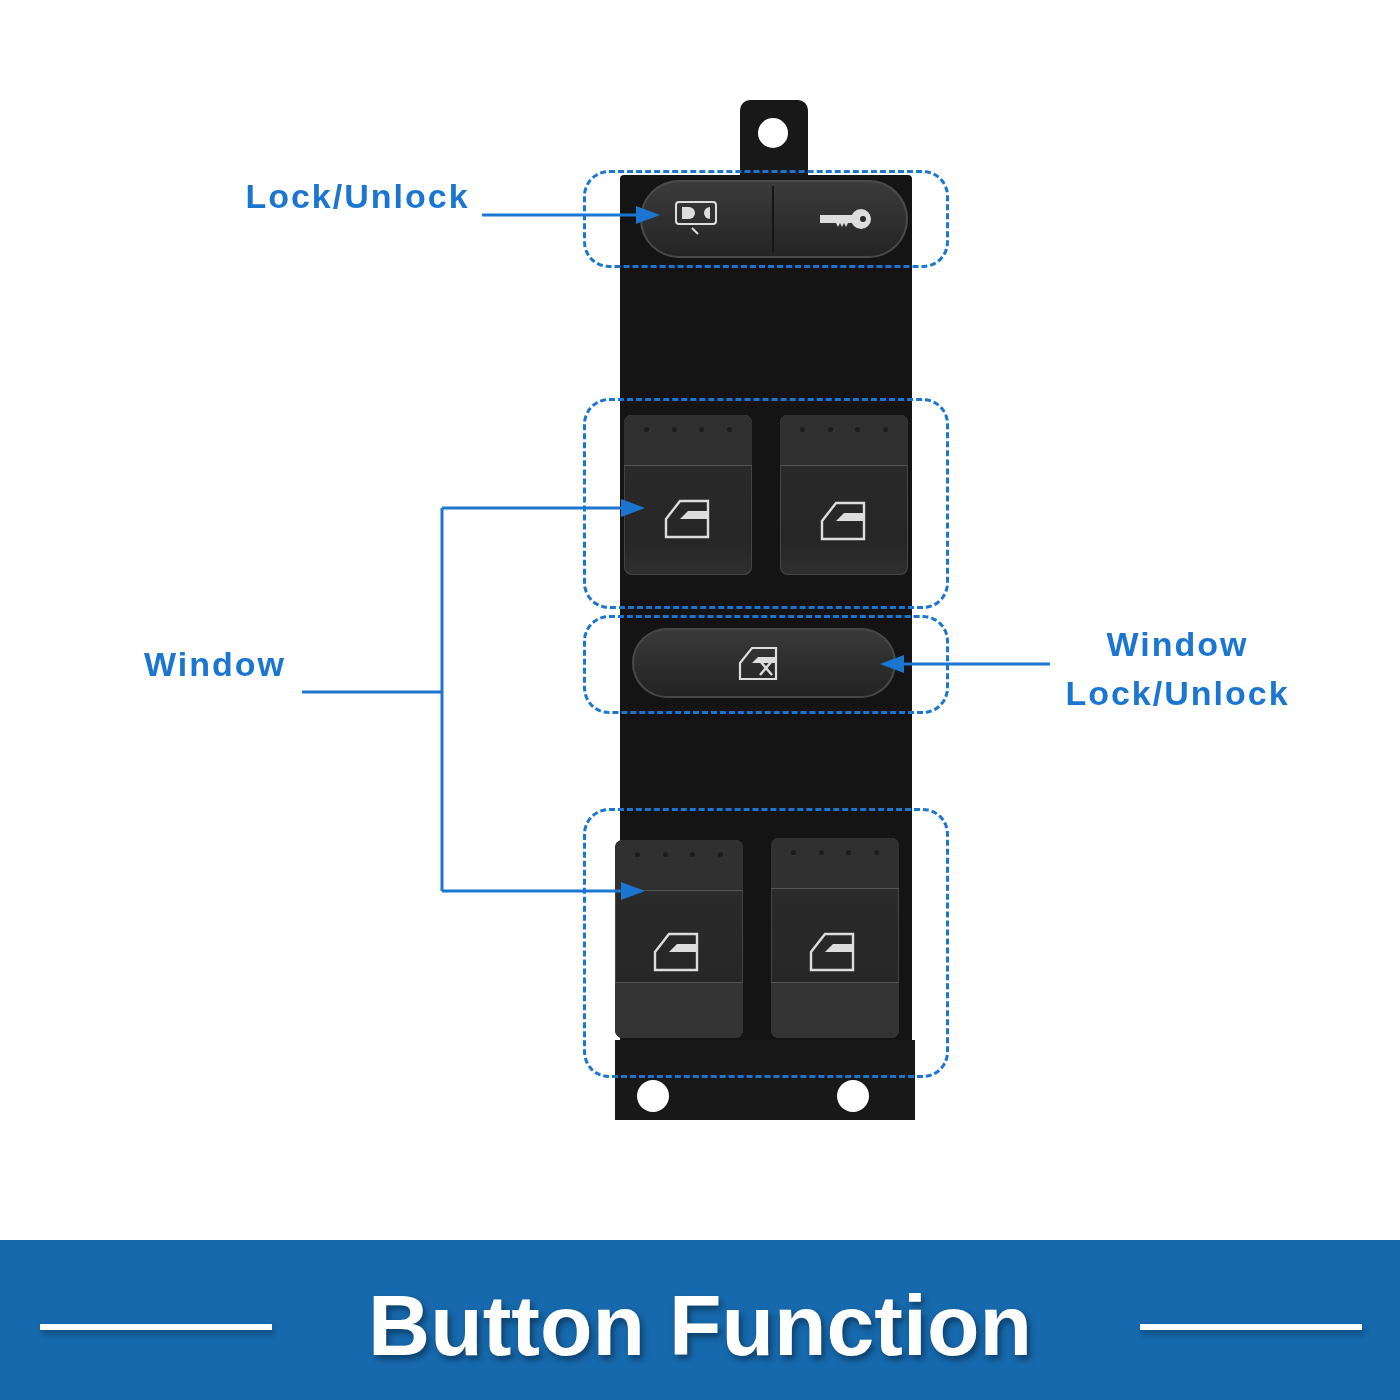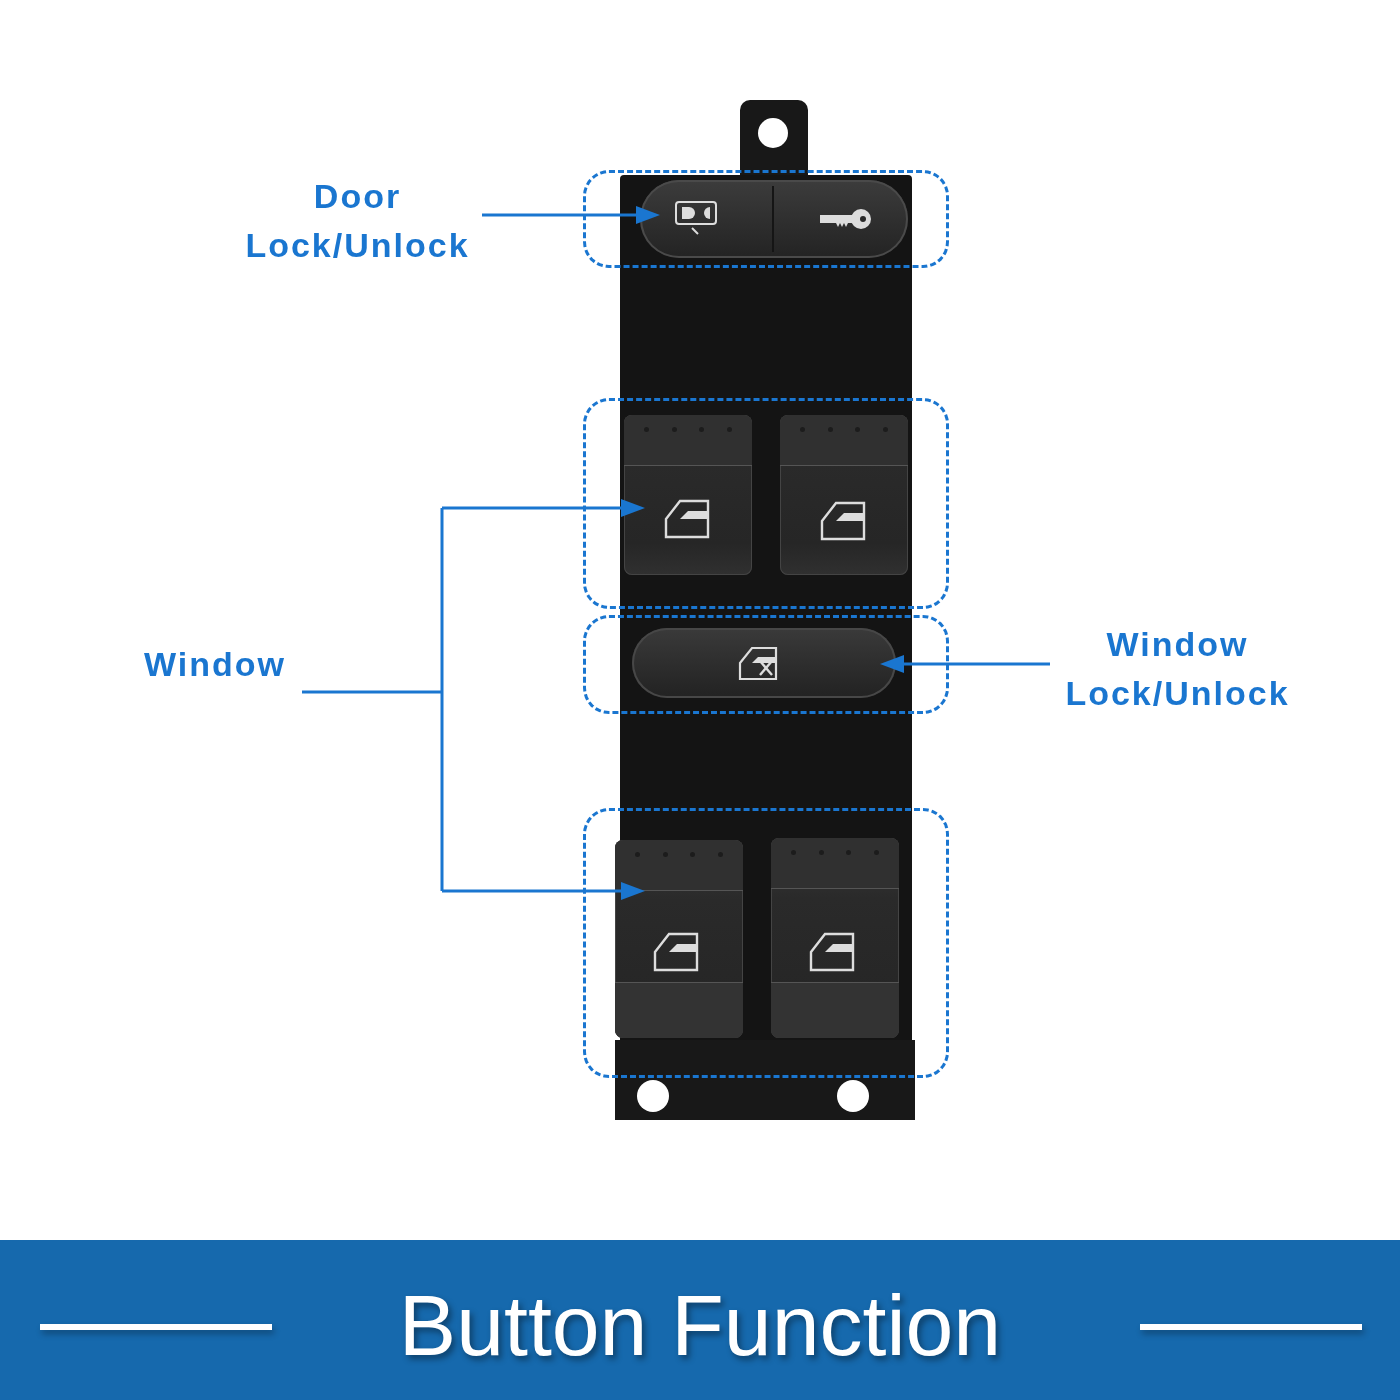--- a/index.html
+++ b/index.html
@@ -8,21 +8,21 @@
   .label { position: absolute; color: #1a76d0; font-weight: bold; font-size: 34px; letter-spacing: 2px; text-align: center; line-height: 49px; }
   .panel { position: absolute; background: #141414; }
   .btn { position: absolute; border-radius: 8px; background: linear-gradient(#3a3a3a, #2a2a2a 30%, #262626 80%, #303030); box-shadow: inset 0 0 0 1px #444; }
   .btn .top { position: absolute; left: 0; right: 0; top: 0; height: 50px; border-bottom: 1px solid #555; border-radius: 8px 8px 0 0; background: #303030; }
   .btn .dots { position: absolute; top: 12px; left: 20px; right: 20px; display: flex; justify-content: space-between; }
   .btn .dots span { width: 5px; height: 5px; border-radius: 50%; background: #1c1c1c; }
   .btn .bottom { position: absolute; left: 0; right: 0; bottom: 0; height: 55px; border-top: 1px solid #555; background: #333; border-radius: 0 0 8px 8px; }
   .icon { position: absolute; }
   .dash { position: absolute; border: 3px dashed #1a76d0; border-radius: 26px; }
   .banner { position: absolute; left: 0; top: 1240px; width: 1400px; height: 160px; background: #1669ad; }
-  .banner-title { position: absolute; left: 0; right: 0; top: 40px; text-align: center; color: #fff; font-weight: normal; font-size: 86px; line-height: 90px; text-shadow: 3px 4px 6px rgba(0,0,0,0.4); }
+  .banner-title { position: absolute; left: 0; right: 0; top: 40px; text-align: center; color: #fff; font-weight: bold; font-size: 86px; line-height: 90px; text-shadow: 3px 4px 6px rgba(0,0,0,0.4); }
   .banner-line { position: absolute; top: 84px; height: 6px; background: #fff; box-shadow: 2px 4px 6px rgba(0,0,0,0.3); }
 </style>
 </head>
 <body>
 
 <div class="abs" style="left:740px; top:100px; width:68px; height:90px; background:#181818; border-radius:10px 10px 0 0;">
   <div class="abs" style="left:18px; top:18px; width:30px; height:30px; border-radius:50%; background:#fff;"></div>
 </div>
 
 <div class="panel" style="left:620px; top:175px; width:292px; height:900px; border-radius:4px;"></div>
@@ -129,21 +129,20 @@
     <line x1="442" y1="508" x2="625" y2="508"></line>
     <polygon points="645,508 621,499 621,517" stroke="none"></polygon>
     <line x1="442" y1="891" x2="625" y2="891"></line>
     <polygon points="645,891 621,882 621,900" stroke="none"></polygon>
     <line x1="1050" y1="664" x2="900" y2="664"></line>
     <polygon points="880,664 904,655 904,673" stroke="none"></polygon>
   </g>
 </svg>
 
 <div class="label" style="left:230px; top:172px; width:255px;">
-  <div>Door</div>
   <div>Lock/Unlock</div>
 </div>
 <div class="label" style="left:125px; top:640px; width:180px;">
   <div>Window</div>
 </div>
 <div class="label" style="left:1045px; top:620px; width:265px;">
   <div>Window</div>
   <div>Lock/Unlock</div>
 </div>
 

